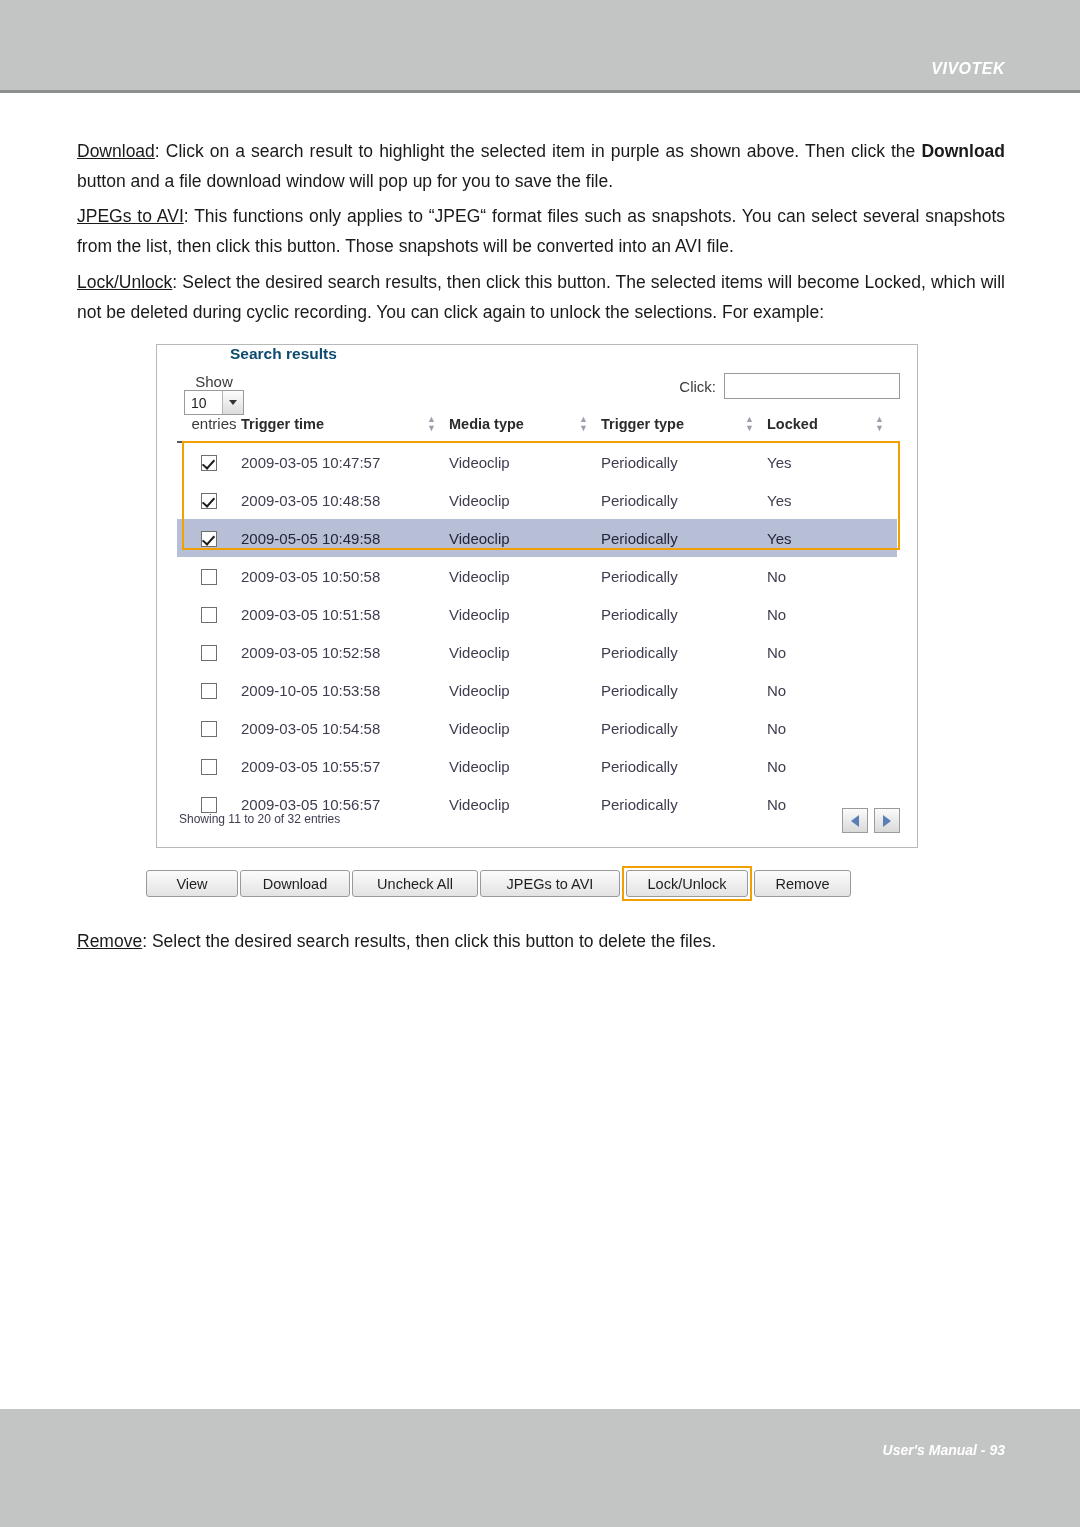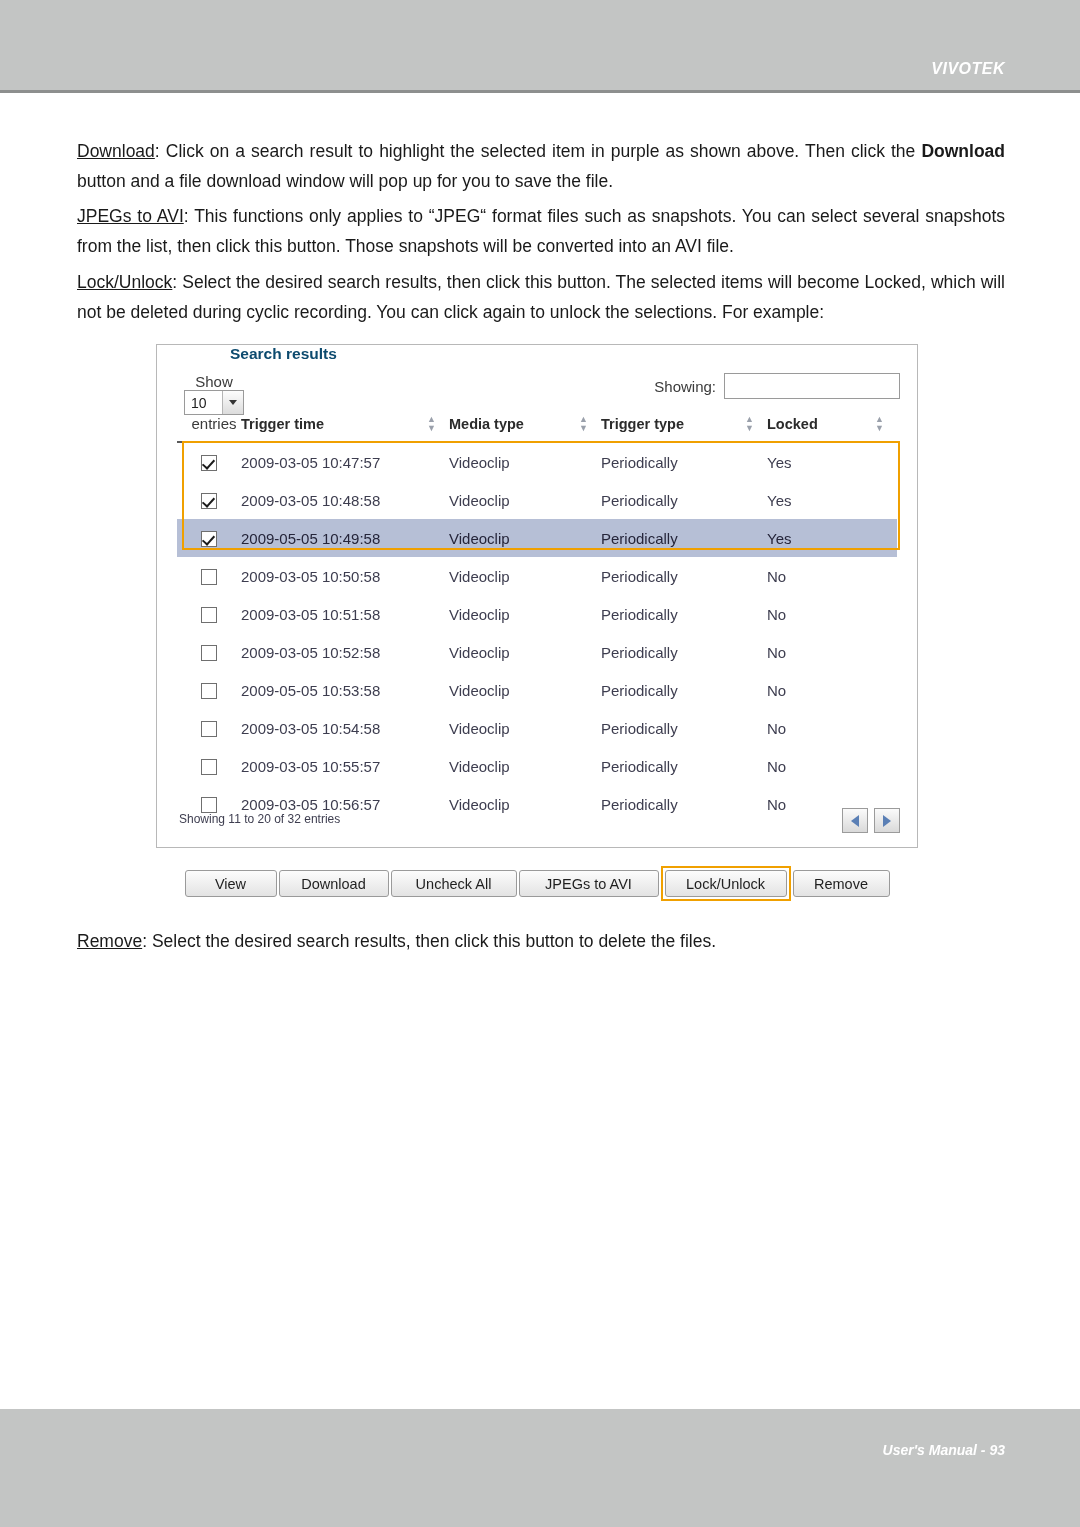--- a/index.html
+++ b/index.html
@@ -261,26 +261,25 @@
   .pg-btn .tri-r {
     width: 0; height: 0;
     border-top: 6px solid transparent;
     border-bottom: 6px solid transparent;
     border-left: 8px solid #5a7fb5;
   }
 
   
   .btnrow {
     position: absolute;
-    left: 156px; top: 866px;
+    left: 146px; top: 866px;
     width: 762px;
     display: flex;
     align-items: center;
     gap: 2px;
-    justify-content: center;
   }
   .btn {
     height: 27px;
     border: 1px solid #9a9a9a;
     background: linear-gradient(#fcfcfc, #e3e3e3);
     border-radius: 3px;
     font-size: 14.5px;
     color: #1f1f1f;
     display: flex;
     align-items: center;
@@ -329,21 +328,21 @@
 <div class="showrow">
   <span>Show</span>
   <span class="select-box">
     <span>10</span>
     <span class="select-arrow"></span>
   </span>
   <span>entries</span>
 </div>
 
 <div class="searchrow">
-  <span>Showing:</span>
+  <span>Click:</span>
   <input class="search-input" type="text" value="" style="">
 </div>
 
 <table class="results">
   <thead>
     <tr>
       <th class="c-check"></th>
       <th class="c-time">
         <span class="th-inner">
           <span>Trigger time</span>
@@ -420,21 +419,21 @@
       </tr>
       <tr>
         <td class="c-check"><span class="cbx"></span></td>
         <td class="c-time">2009-03-05 10:52:58</td>
         <td class="c-media">Videoclip</td>
         <td class="c-trig">Periodically</td>
         <td class="c-lock">No</td>
       </tr>
       <tr>
         <td class="c-check"><span class="cbx"></span></td>
-        <td class="c-time">2009-05-05 10:53:58</td>
+        <td class="c-time">2009-10-05 10:53:58</td>
         <td class="c-media">Videoclip</td>
         <td class="c-trig">Periodically</td>
         <td class="c-lock">No</td>
       </tr>
       <tr>
         <td class="c-check"><span class="cbx"></span></td>
         <td class="c-time">2009-03-05 10:54:58</td>
         <td class="c-media">Videoclip</td>
         <td class="c-trig">Periodically</td>
         <td class="c-lock">No</td>

